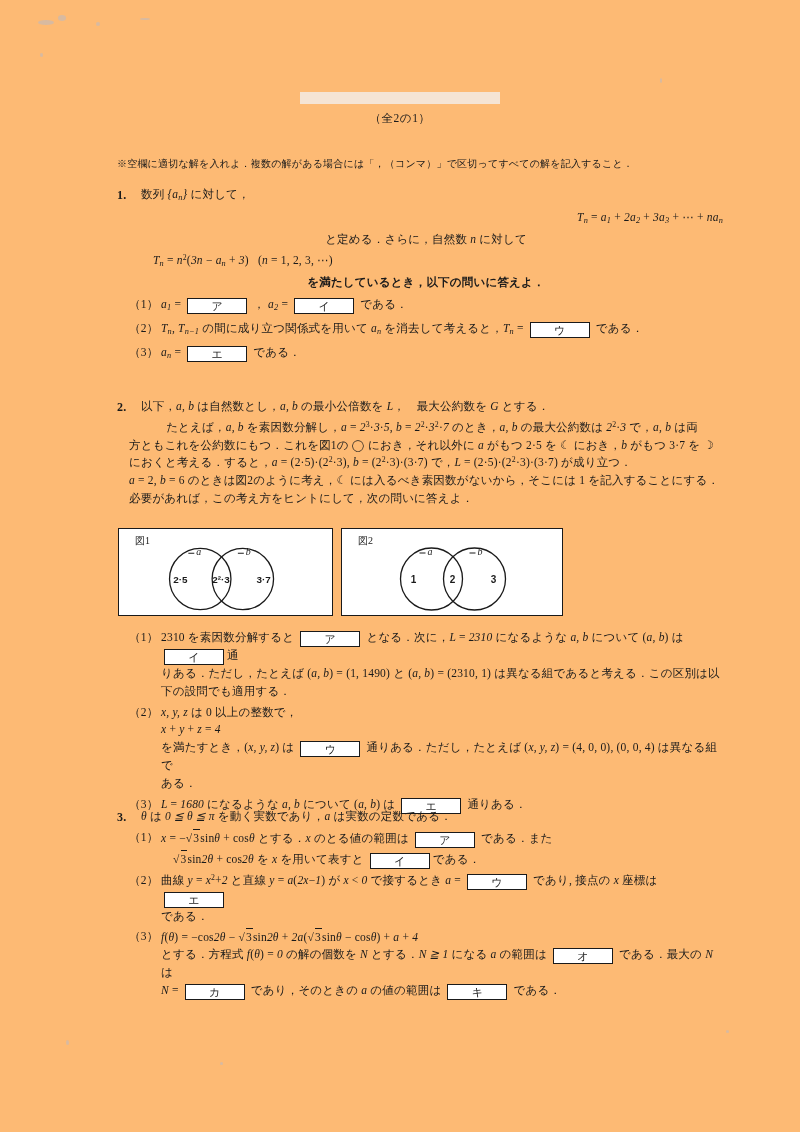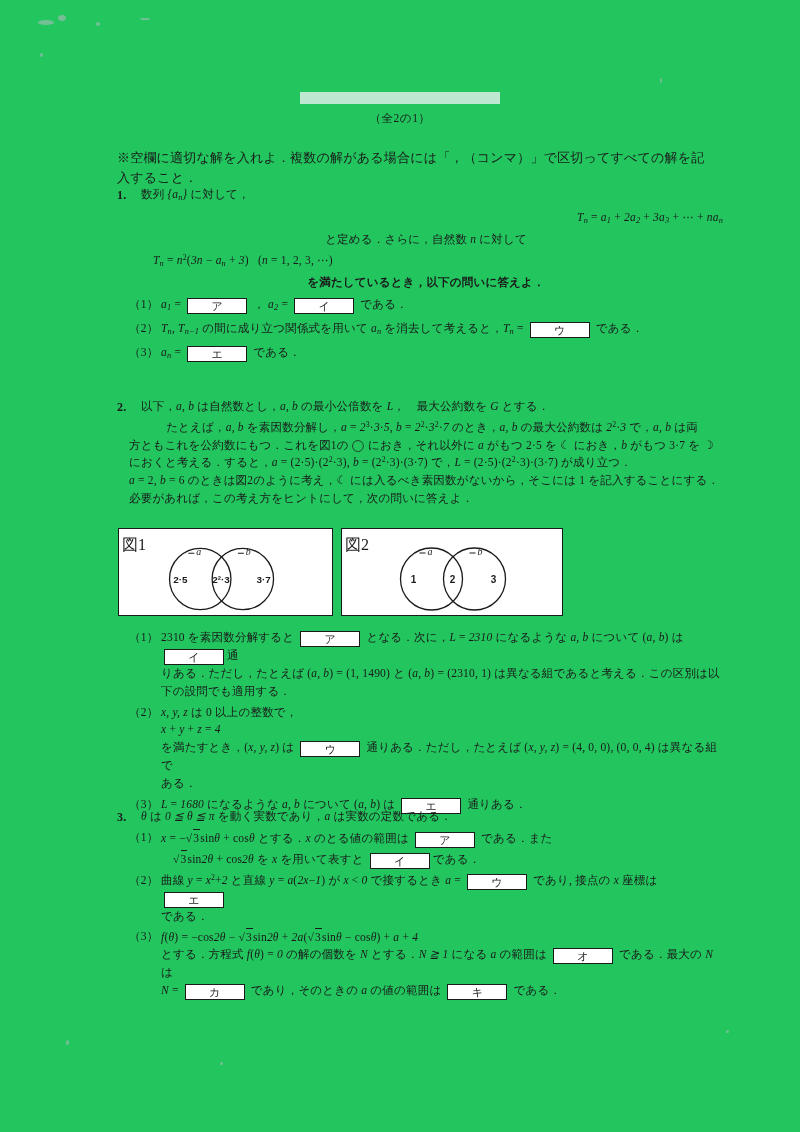--- a/index.html
+++ b/index.html
@@ -4,21 +4,21 @@
 <style>
   html, body {
     margin: 0;
     padding: 0;
     background: #ffffff;
   }
   .page {
     position: relative;
     width: 800px;
     height: 1132px;
-    background: #22c55e;
+    background: #fdba74;
     color: #1a1a1a;
     font-family: "Liberation Serif", "DejaVu Serif", serif;
     font-size: 11.5px;
     line-height: 1.55;
     overflow: hidden;
     box-sizing: border-box;
   }
 
   
   .speckle {
@@ -33,24 +33,24 @@
     top: 110px;
     left: 0;
     width: 800px;
     text-align: center;
     font-size: 11.5px;
     letter-spacing: .5px;
   }
 
   .note {
     position: absolute;
-    top: 148px;
+    top: 156px;
     left: 117px;
     width: 600px;
-    font-size: 13px;
+    font-size: 10px;
     letter-spacing: .2px;
   }
 
   .section {
     position: absolute;
     left: 117px;
     width: 606px;
   }
   #sec1 { top: 186px; }
   #sec2 { top: 398px; }
@@ -135,22 +135,22 @@
     position: relative;
     border: 1.4px solid #1a1a1a;
     background: #fff;
     box-sizing: border-box;
   }
   .figbox.f1 { width: 215px; height: 88px; }
   .figbox.f2 { width: 222px; height: 88px; }
   .figlabel {
     position: absolute;
     top: 4px;
-    left: 3px;
-    font-size: 16px;
+    left: 16px;
+    font-size: 10px;
   }
   .venn { position: absolute; top: 16px; left: 0; width: 100%; height: 70px; }
 
   .watermark {
     position: absolute;
     top: 92px;
     left: 300px;
     width: 200px;
     height: 12px;
     background: #f2f2f4;

